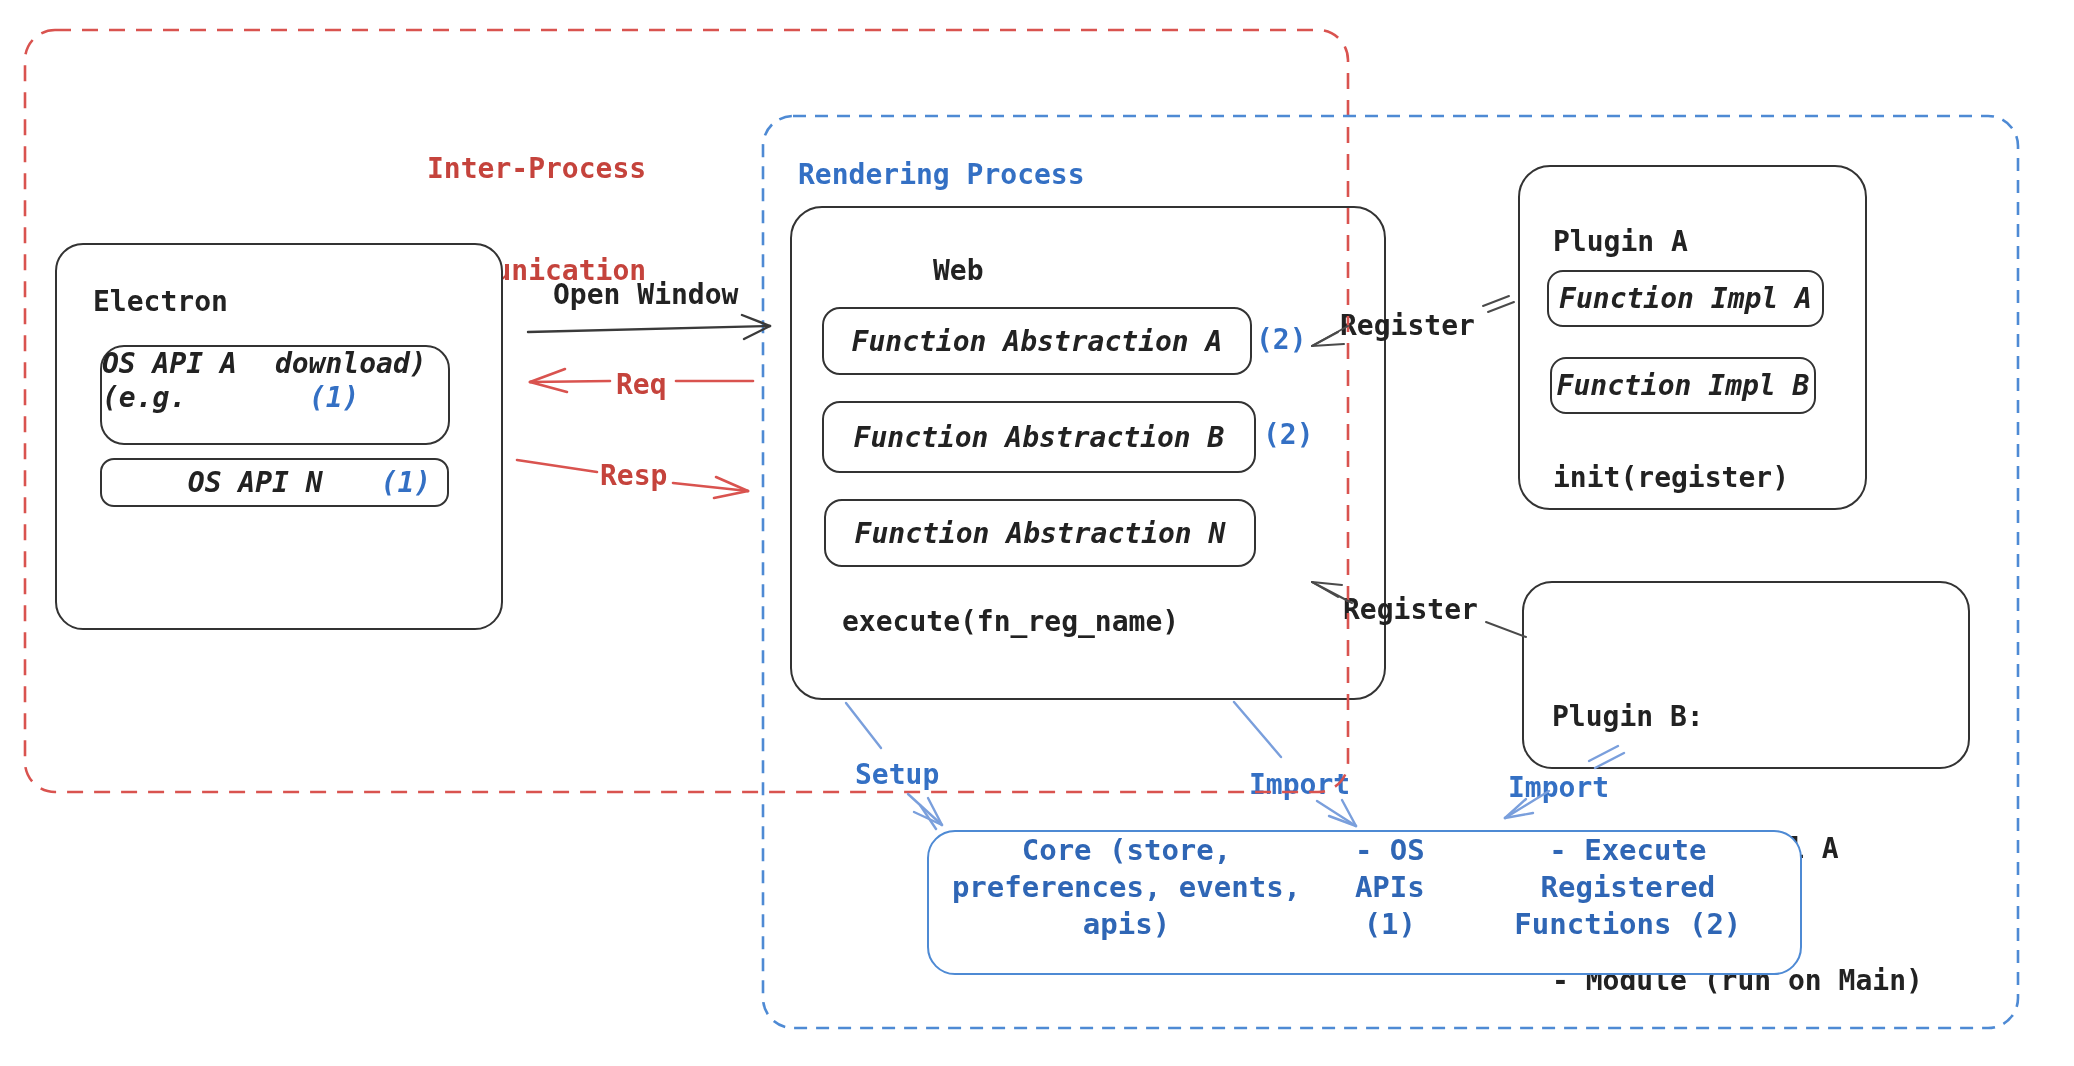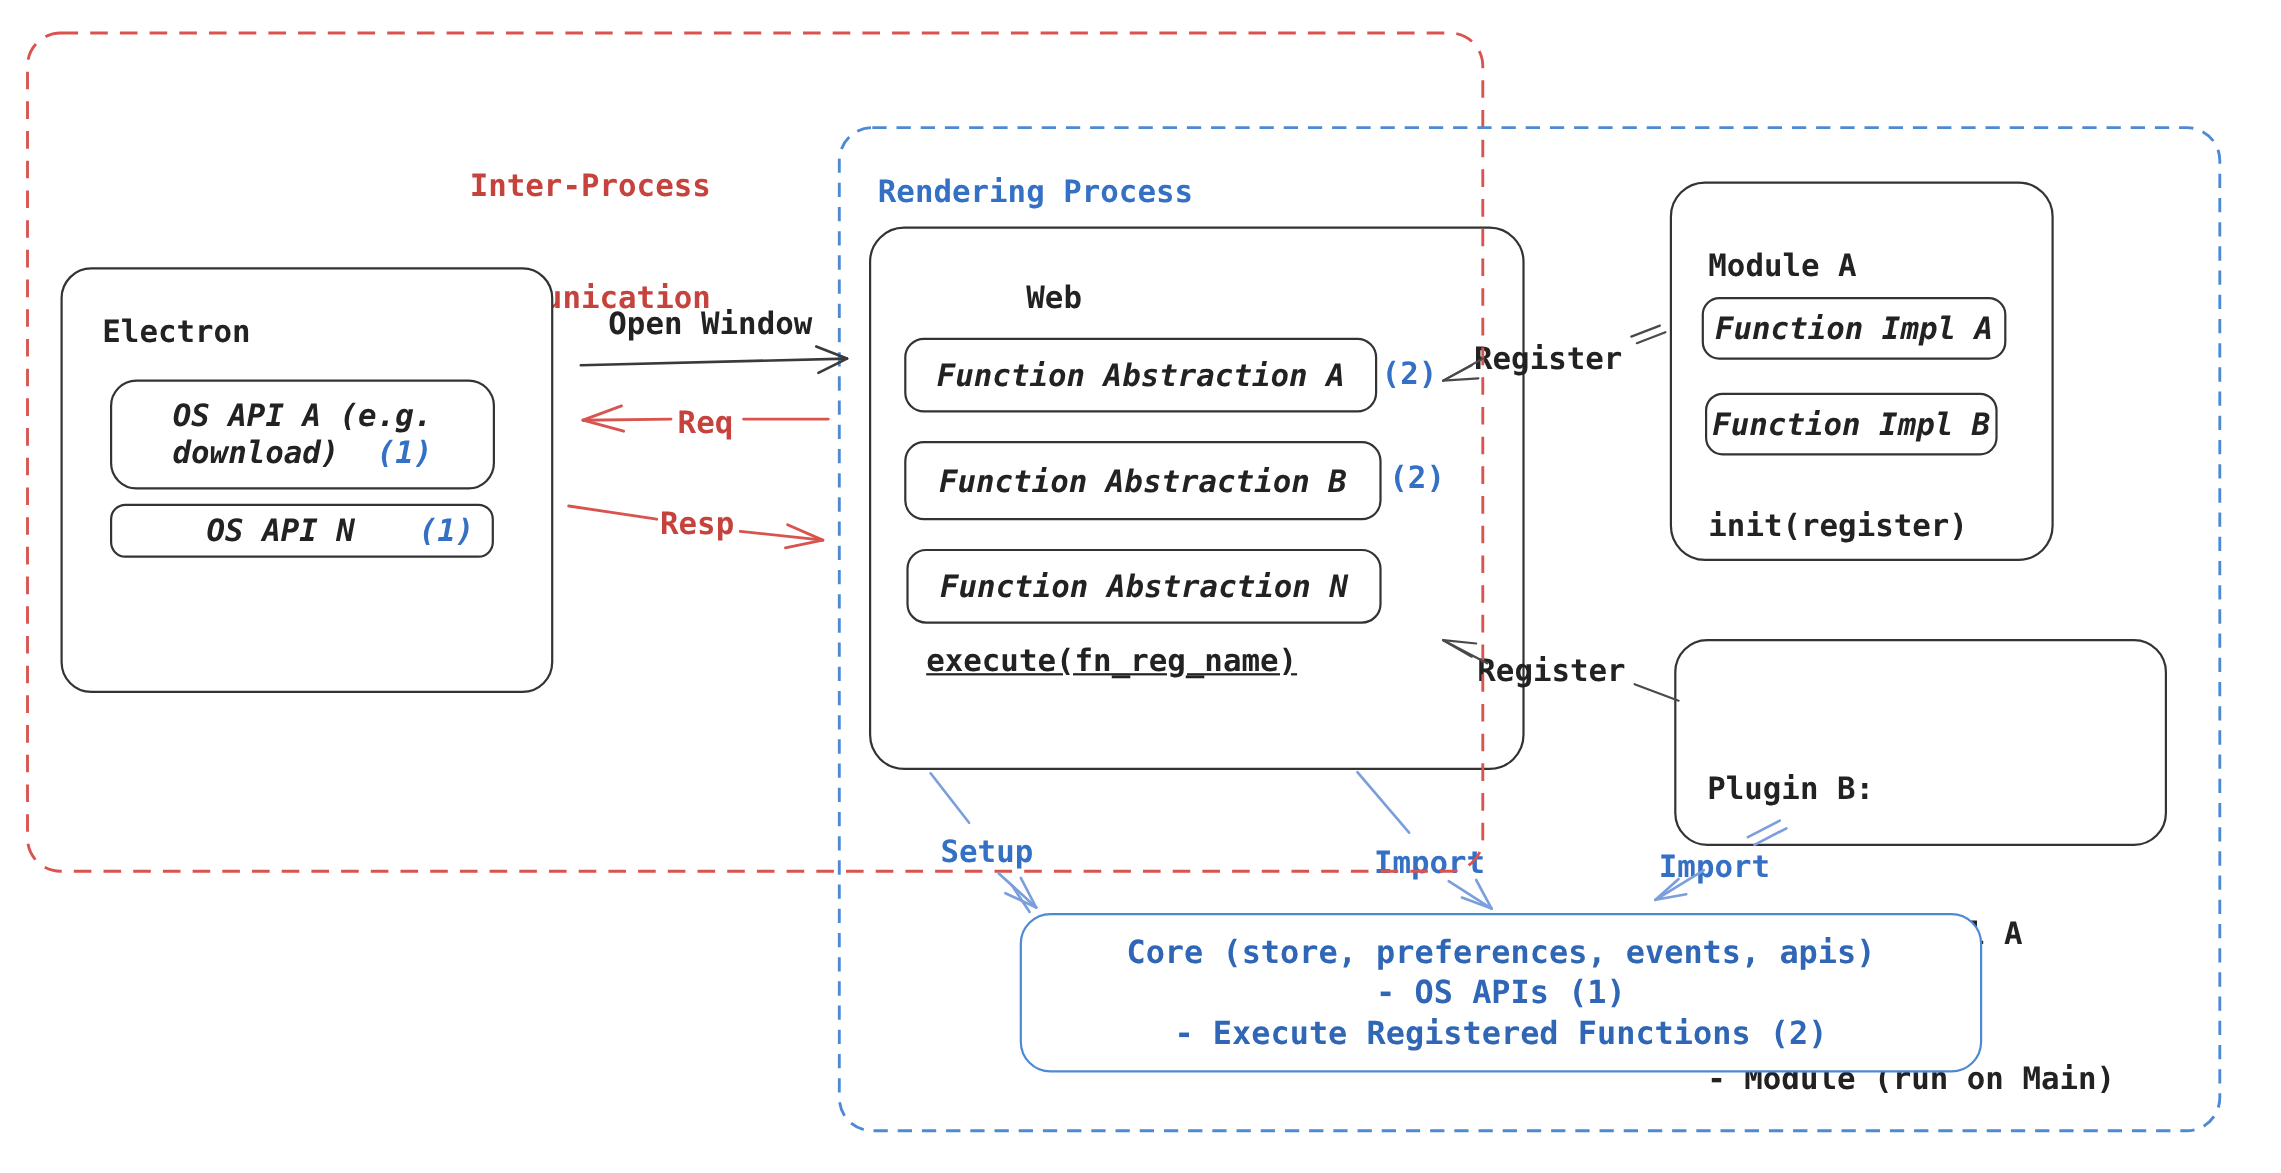--- a/index.html
+++ b/index.html
@@ -7,21 +7,21 @@
     position:relative; width:2074px; height:1066px; background:#ffffff;
     font-family:"DejaVu Sans Mono","Liberation Mono",monospace;
     font-weight:bold; color:var(--c-ink,#222222); overflow:hidden;
   }
   .box {
     position:absolute; background:#ffffff; box-sizing:border-box;
     border:2.5px solid #333333;
   }
   .lbl { position:absolute; font-size:28px; white-space:pre; line-height:1.2; }
   .cc  { display:flex; align-items:center; justify-content:center; }
-  .col { display:flex; flex-direction:column; align-items:center; justify-content:center; }
+  .col { display:flex; align-items:flex-start; justify-content:center; }
   .red-t  { color:var(--c-red_text,#c5433c); }
   .blue-t { color:var(--c-blue_text,#3470c4); }
   .core-t { color:var(--c-core_text,#2f66b5); }
   .badge  { color:var(--c-blue_text,#3470c4); }
   .inner28 { font-size:28px;font-style:italic; }
   svg.overlay { position:absolute; left:0; top:0; pointer-events:none; }
   svg .ink-line  { stroke:#3a3a3a; stroke-width:2.4; fill:none; stroke-linecap:round; }
   svg .red-line  { stroke:var(--c-red_line,#d9534f); stroke-width:2.6; fill:none; stroke-linecap:round; }
   svg .blue-line { stroke:var(--c-blue_arrow,#7a9fdc); stroke-width:2.4; fill:none; stroke-linecap:round; }
   svg .gray-line { stroke:#4a4a4a; stroke-width:2; fill:none; stroke-linecap:round; }
@@ -54,25 +54,25 @@
     </div>
   </div>
 
   <div class="box" style="left:790px; top:206px; width:596px; height:494px; border-radius:32px;">
     <div class="lbl" style="left:141px; top:46px;">Web</div>
     <div class="box cc inner28" style="left:30px; top:99px; width:430px; height:68px; border-radius:18px; border-width:2px;">Function Abstraction A</div>
     <div class="lbl badge" style="left:464px; top:115px;">(2)</div>
     <div class="box cc inner28" style="left:30px; top:193px; width:434px; height:72px; border-radius:18px; border-width:2px;">Function Abstraction B</div>
     <div class="lbl badge" style="left:471px; top:210px;">(2)</div>
     <div class="box cc inner28" style="left:32px; top:291px; width:432px; height:68px; border-radius:18px; border-width:2px;">Function Abstraction N</div>
-    <div class="lbl" style="left:50px; top:376px;text-decoration:underline;">execute(fn_reg_name)</div>
+    <div class="lbl" style="left:50px; top:397px;">execute(fn_reg_name)</div>
   </div>
 
   <div class="box" style="left:1518px; top:165px; width:349px; height:345px; border-radius:32px;">
-    <div class="lbl" style="left:33px; top:58px;">Module A</div>
+    <div class="lbl" style="left:33px; top:58px;">Plugin A</div>
     <div class="box cc inner28" style="left:27px; top:103px; width:277px; height:57px; border-radius:16px; border-width:2px;">Function Impl A</div>
     <div class="box cc inner28" style="left:30px; top:190px; width:266px; height:57px; border-radius:16px; border-width:2px;">Function Impl B</div>
     <div class="lbl" style="left:33px; top:294px;">init(register)</div>
   </div>
 
   <div class="box" style="left:1522px; top:568px; width:448px; height:188px; border-radius:30px;margin-top:13px;">
     <div class="lbl" style="left:28px; top:24px; line-height:44px;">
       <span style="display:block;">Plugin B:</span>
       <span style="display:block;">- Function Impl A</span>
       <span style="display:block;">- Module (run on Main)</span>

